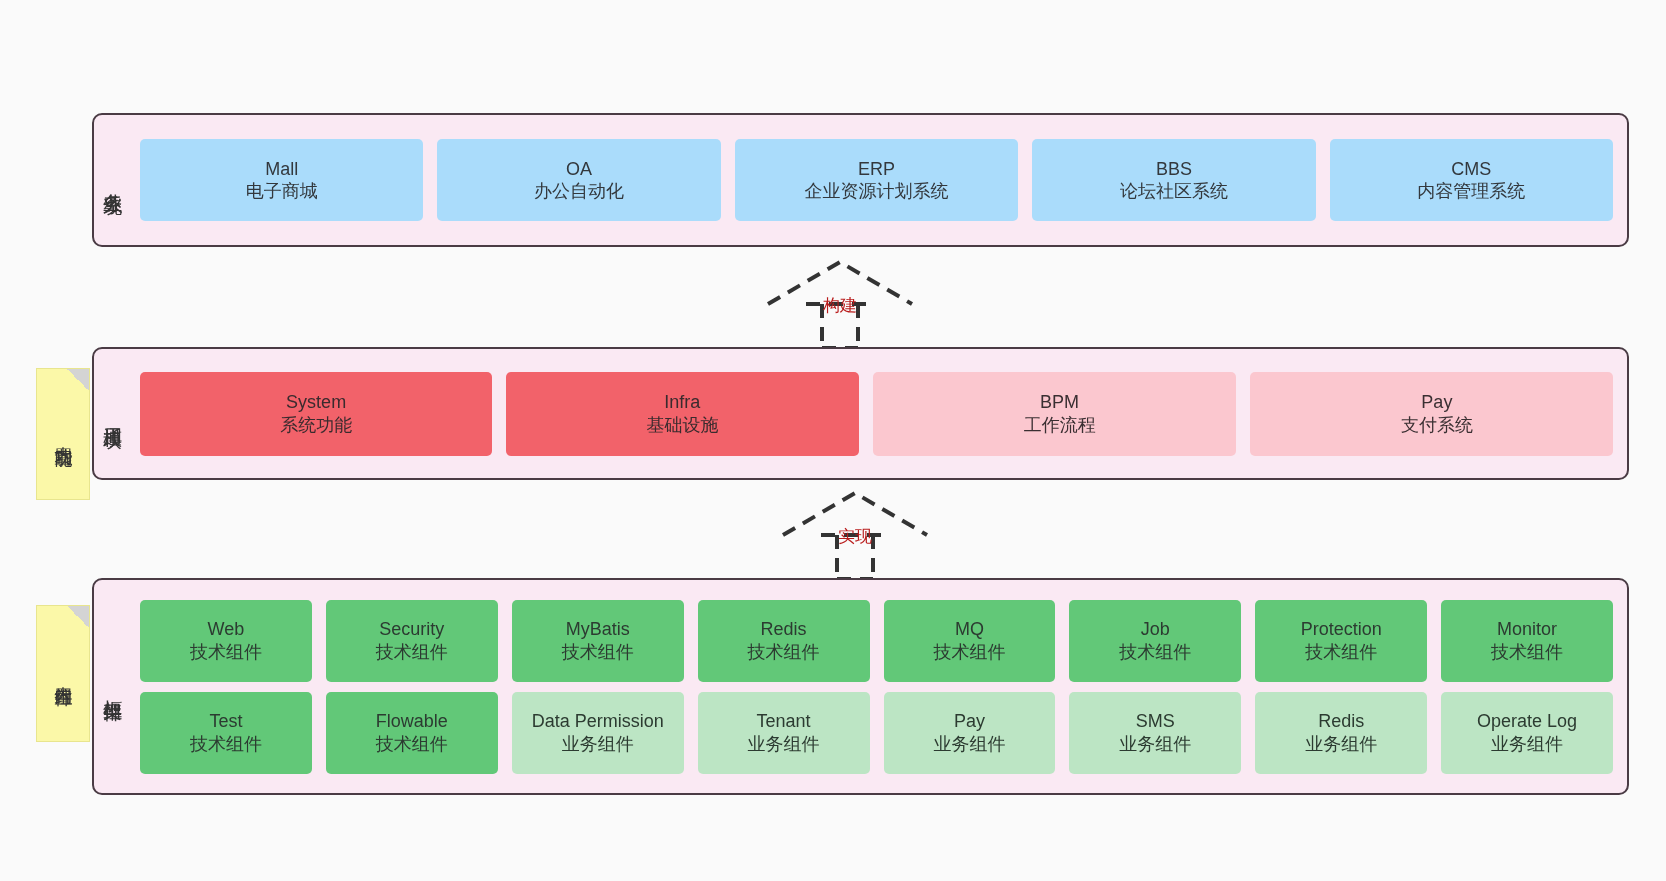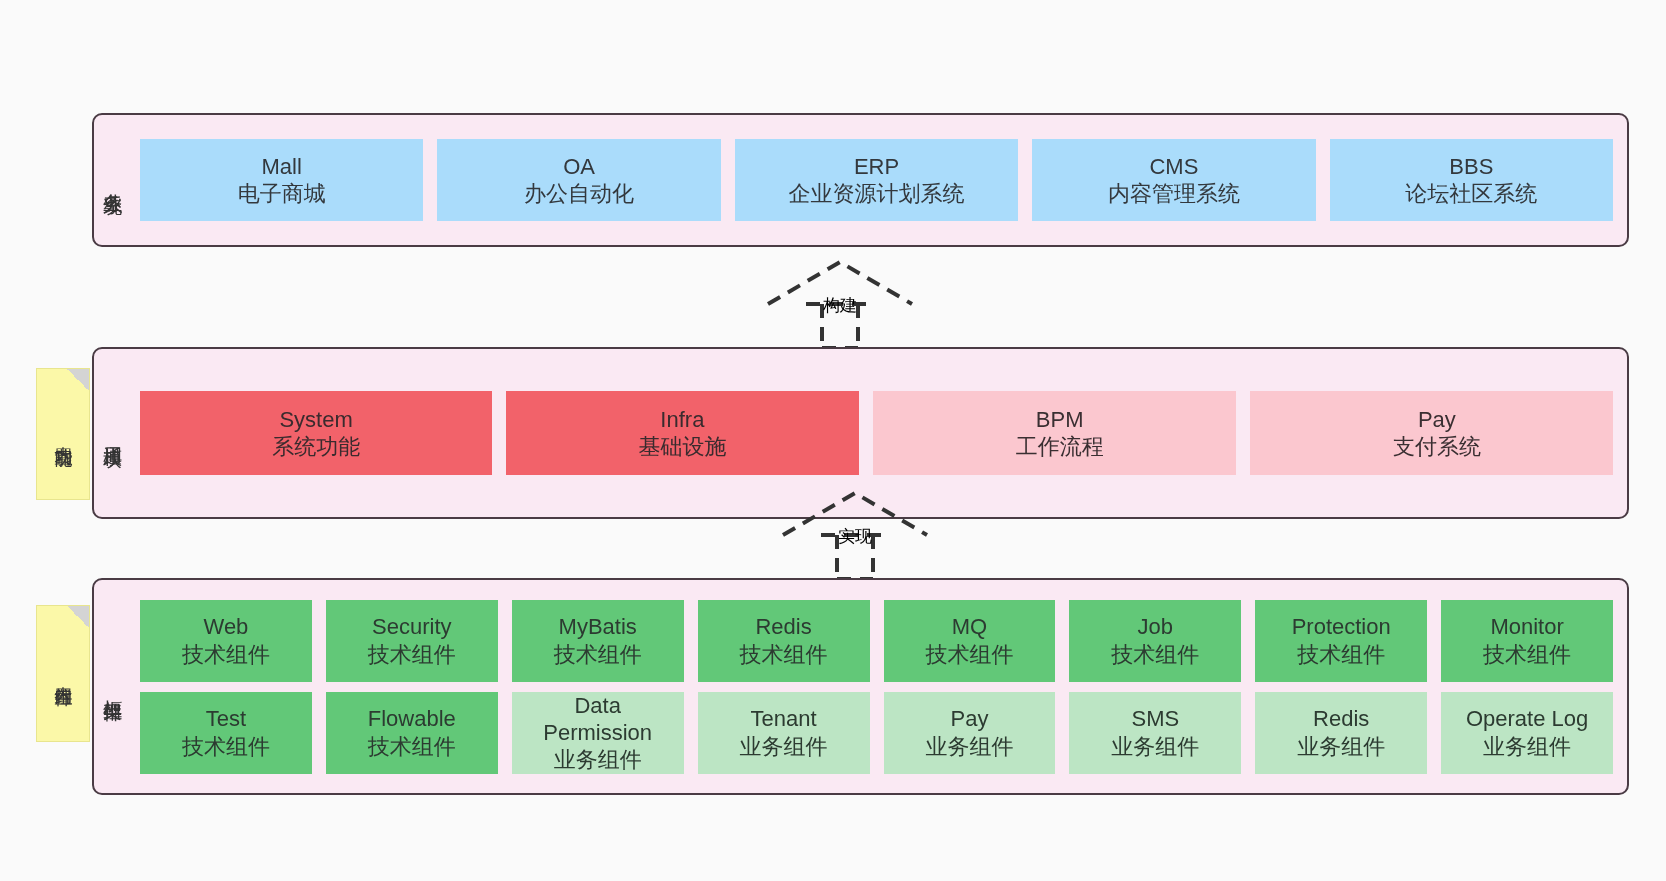--- a/index.html
+++ b/index.html
@@ -26,21 +26,21 @@
   .layer {
     position: absolute;
     background: #fae9f3;
     border: 2px solid #4a3b44;
     border-radius: 10px;
     box-sizing: border-box;
     display: flex;
     align-items: stretch;
   }
   #layer-business { left: 92px;  top: 113px; width: 1537px; height: 134px; }
-  #layer-modules  { left: 92px;  top: 347px; width: 1537px; height: 172px; }
+  #layer-modules  { left: 92px;  top: 347px; width: 1537px; height: 133px; }
   #layer-framework{ left: 92px;  top: 578px; width: 1537px; height: 217px; }
 
   .layer-title {
     width: 38px;
     flex: 0 0 38px;
     display: flex;
     align-items: center;
     justify-content: center;
     font-size: 19px;
     line-height: 1.13;
@@ -68,27 +68,27 @@
     display: flex;
     gap: 14px;
     width: 100%;
     align-items: flex-end;
   }
 
   
   .box {
     flex: 1 1 0;
     min-width: 0;
-    border-radius: 0;
+    border-radius: 5px;
     display: flex;
     flex-direction: column;
     align-items: center;
     justify-content: center;
     text-align: center;
-    font-size: 22px;
+    font-size: 18px;
     line-height: 1.24;
     color: #2f3b36;
     padding: 4px 6px;
     box-sizing: border-box;
     user-select: none;
   }
   .box .t1 { white-space: normal; }
   .box .t2 { white-space: nowrap; }
 
   .h-85  { height: 82px; }
@@ -140,21 +140,21 @@
   #arrow-implement { left: 775px; top: 489px; text-align: center; }
 
   .arrow svg { display: block; overflow: visible; }
 
   .arrow-label {
     position: absolute;
     left: 50%;
     transform: translateX(-50%);
     top: 36px;
     font-size: 17px;
-    color: #000000;
+    color: #b91c1c;
     background: transparent;
     padding: 0 2px;
     white-space: nowrap;
     user-select: none;
   }
 </style>
 </head>
 <body>
 
 <div class="canvas">
@@ -169,26 +169,26 @@
       </div>
       <div class="box c-blue h-85">
         <span class="t1">OA</span>
         <span class="t2">办公自动化</span>
       </div>
       <div class="box c-blue h-85">
         <span class="t1">ERP</span>
         <span class="t2">企业资源计划系统</span>
       </div>
       <div class="box c-blue h-85">
+        <span class="t1">BBS</span>
+        <span class="t2">论坛社区系统</span>
+      </div>
+      <div class="box c-blue h-85">
         <span class="t1">CMS</span>
         <span class="t2">内容管理系统</span>
-      </div>
-      <div class="box c-blue h-85">
-        <span class="t1">BBS</span>
-        <span class="t2">论坛社区系统</span>
       </div>
 
     </div>
   </div>
 
   <div class="arrow" id="arrow-build">
     <svg width="160" height="92" viewBox="0 0 160 92" fill="none">
       <path d="M8 46 L80 4 L152 46" stroke="#333333" stroke-width="4" stroke-dasharray="14 9" fill="none" stroke-linecap="butt"></path>
       <path d="M46 46 L114 46" stroke="#333333" stroke-width="4" stroke-dasharray="14 9" fill="none"></path>
       <path d="M62 46 L62 92" stroke="#333333" stroke-width="4" stroke-dasharray="14 9" fill="none"></path>

